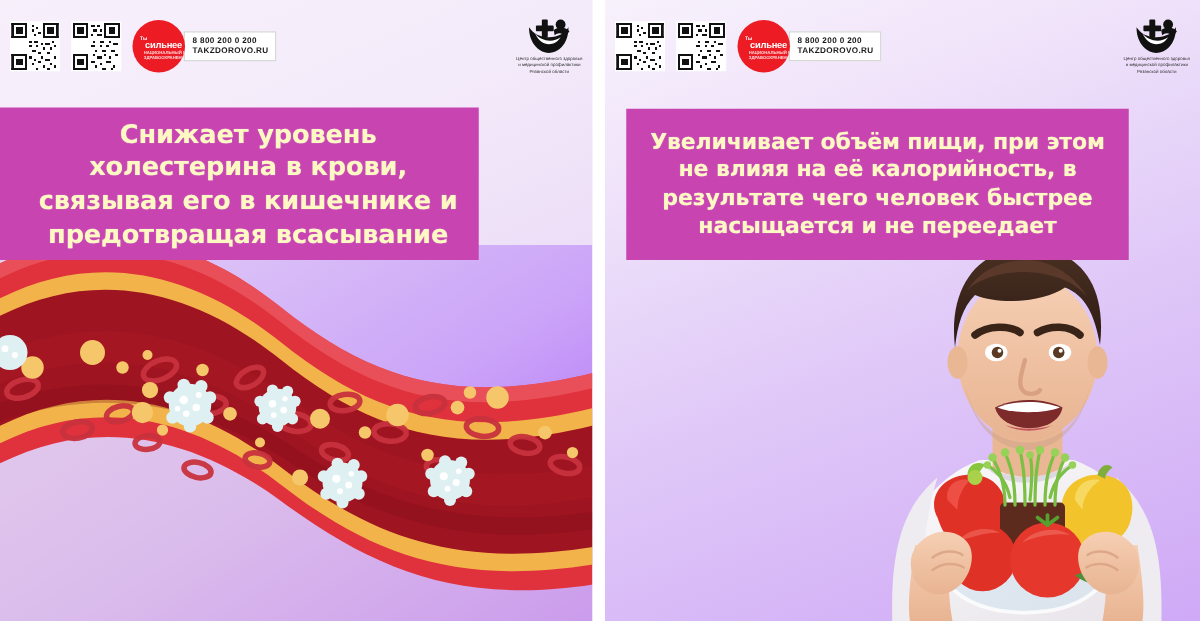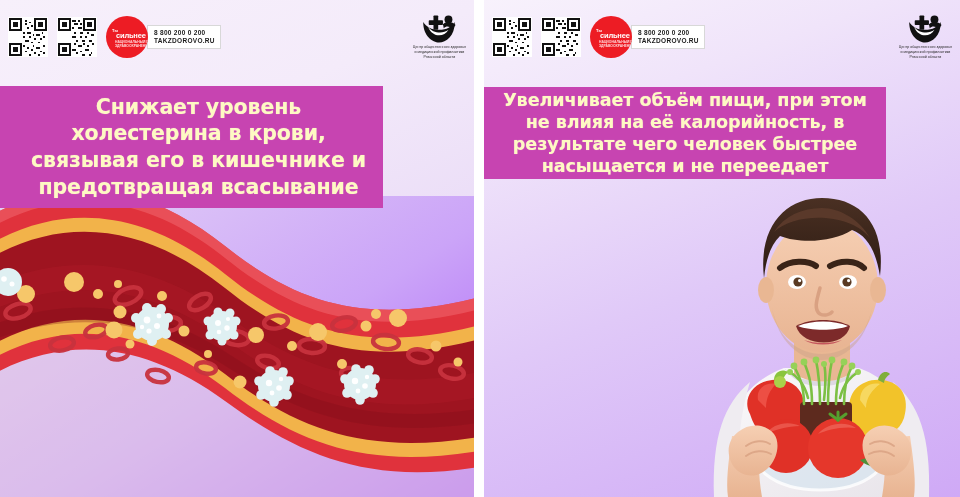--- a/index.html
+++ b/index.html
@@ -139,24 +139,24 @@
     justify-content: center;
     z-index: 5;
   }
   .banner-left {
     left: 0;
     top: 86px;
     width: 383px;
     height: 122px;
   }
   .banner-right {
-    left: 0;
+    left: 17px;
     top: 87px;
     width: 402px;
-    height: 92px;
+    height: 121px;
   }
   .banner h1 {
     margin: 0;
     color: #fef9c3;
     font-weight: bold;
     text-align: center;
     font-family: "DejaVu Sans", sans-serif;
     text-shadow: 0 0 1px rgba(255,255,255,.45);
   }
   .banner-left h1 {

